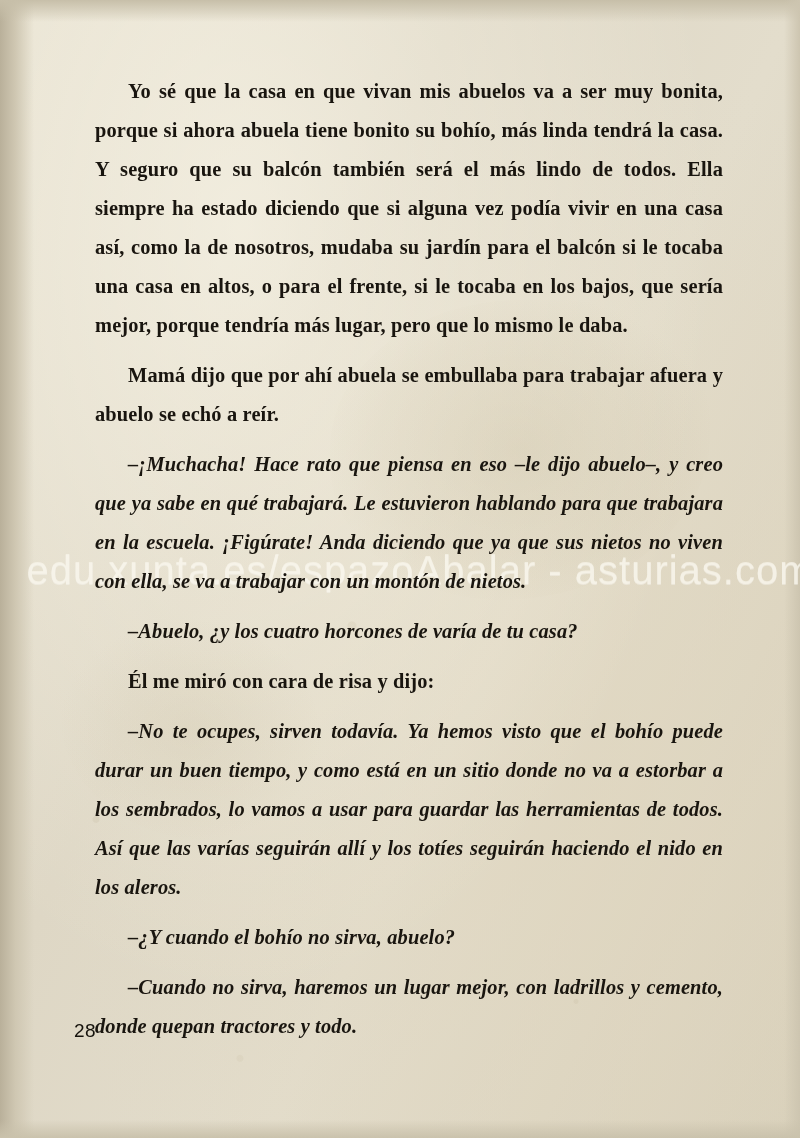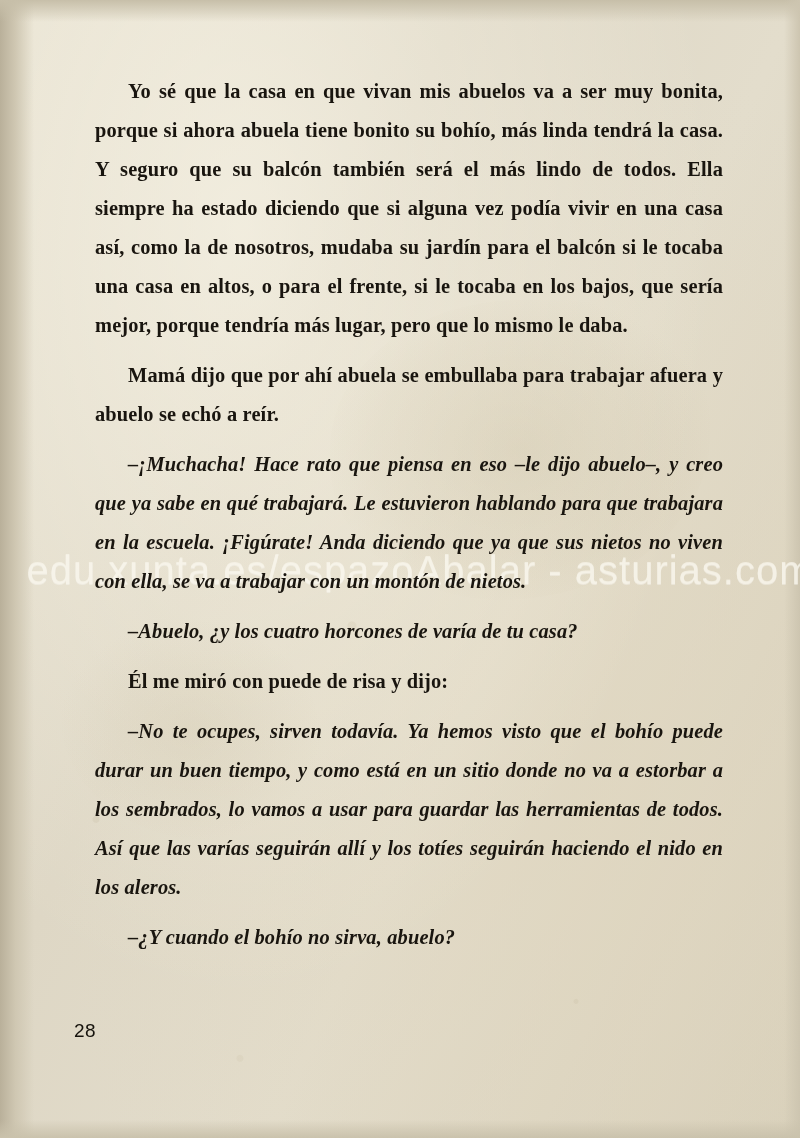--- a/index.html
+++ b/index.html
@@ -154,20 +154,21 @@
   <div id="blotch-1"></div>
   <div id="blotch-2"></div>
 
   <div id="watermark">edu.xunta.es/espazoAbalar - asturias.com</div>
 
   <div id="text-column">
     <p>Yo sé que la casa en que vivan mis abuelos va a ser muy bonita, porque si ahora abuela tiene bonito su bohío, más linda tendrá la casa. Y seguro que su balcón también será el más lindo de todos. Ella siempre ha estado diciendo que si alguna vez podía vivir en una casa así, como la de nosotros, mudaba su jardín para el balcón si le tocaba una casa en altos, o para el frente, si le tocaba en los bajos, que sería mejor, porque tendría más lugar, pero que lo mismo le daba.</p>
     <p>Mamá dijo que por ahí abuela se embullaba para trabajar afuera y abuelo se echó a reír.</p>
     <p class="dialogue">–¡Muchacha! Hace rato que piensa en eso –le dijo abuelo–, y creo que ya sabe en qué trabajará. Le estuvieron hablando para que trabajara en la escuela. ¡Figúrate! Anda diciendo que ya que sus nietos no viven con ella, se va a trabajar con un montón de nietos.</p>
     <p class="dialogue">–Abuelo, ¿y los cuatro horcones de varía de tu casa?</p>
-    <p>Él me miró con puede de risa y dijo:</p>
+    <p>Él me miró con cara de risa y dijo:</p>
     <p class="dialogue">–No te ocupes, sirven todavía. Ya hemos visto que el bohío puede durar un buen tiempo, y como está en un sitio donde no va a estorbar a los sembrados, lo vamos a usar para guardar las herramientas de todos. Así que las varías seguirán allí y los totíes seguirán haciendo el nido en los aleros.</p>
     <p class="dialogue">–¿Y cuando el bohío no sirva, abuelo?</p>
+    <p class="dialogue">–Cuando no sirva, haremos un lugar mejor, con ladrillos y cemento, donde quepan tractores y todo.</p>
   </div>
 
   <div id="page-number">28</div>
 
 </div>
 
 </body></html>

